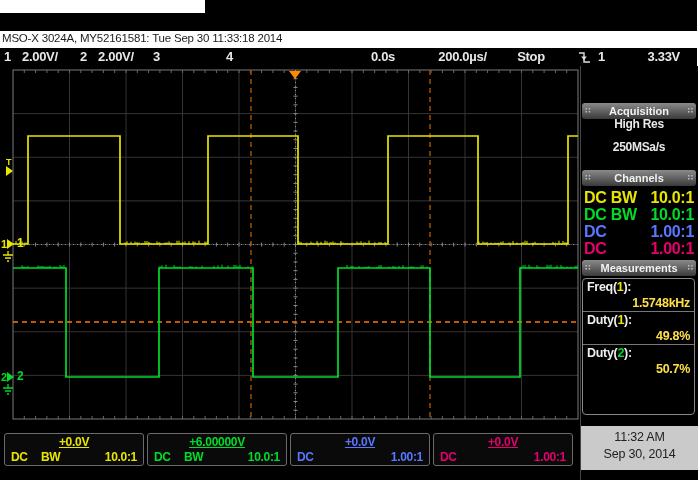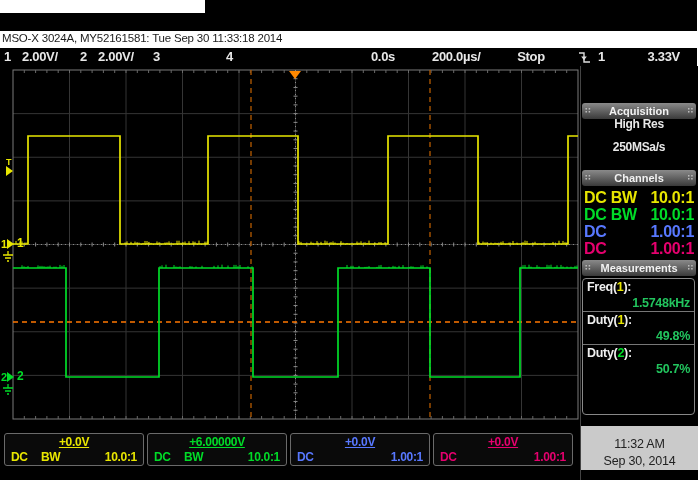--- a/index.html
+++ b/index.html
@@ -38,24 +38,24 @@
   .sb-line{position:absolute;left:2px;width:112px;text-align:center;color:#e8e8e8;font-size:12px;
            font-weight:bold;letter-spacing:-0.3px;line-height:15px;}
   .ch-row{position:absolute;left:3px;width:110px;height:16px;font-size:16px;font-weight:bold;
           letter-spacing:-0.3px;line-height:16px;}
   .ch-row .rt{float:right;}
   .meas-panel{position:absolute;left:1px;top:212px;width:113px;height:137px;border:1px solid #888;
               border-radius:4px;box-sizing:border-box;overflow:hidden;}
   .meas-group{height:33px;border-bottom:1px solid #777;padding:0 4px;box-sizing:border-box;}
   .meas-group:last-child{border-bottom:none;}
   .meas-label{color:#efefef;font-size:12.5px;font-weight:bold;line-height:16px;letter-spacing:-0.3px;}
-  .meas-value{color:#22c55e;font-size:12.5px;font-weight:bold;line-height:16px;text-align:right;letter-spacing:-0.3px;}
+  .meas-value{color:#fde047;font-size:12.5px;font-weight:bold;line-height:16px;text-align:right;letter-spacing:-0.3px;}
   .clock{position:absolute;left:0px;top:360px;width:117px;height:44px;background:#cacaca;
          color:#222;font-size:12.5px;text-align:center;letter-spacing:-0.2px;}
-  .clock div{line-height:17px;padding-top:10px;}
+  .clock div{line-height:17px;padding-top:3px;}
   
   .bbox{position:absolute;top:385px;height:33px;border:1px solid #6a6a6a;border-radius:3px;background:#0a0a0a;
         font-size:12px;font-weight:bold;letter-spacing:-0.3px;box-sizing:border-box;}
   .bbox .val{text-align:center;line-height:15px;padding-top:1px;text-decoration:underline;}
   .bbox .sub{position:relative;line-height:15px;padding:0 6px;}
   .bbox .sub .bw{position:absolute;left:36px;}
   .bbox .sub .probe{float:right;}
 </style>
 </head>
 <body>
@@ -435,21 +435,21 @@
         <line x1="577" y1="220" x2="577" y2="217.51288514770567" stroke="#00dc28" stroke-width="1"></line>
       </svg>
 
     <span class="txt c1" style="left:4px;top:1px;">1</span>
     <span class="txt" style="left:22px;top:1px;">2.00V/</span>
     <span class="txt c2" style="left:80px;top:1px;">2</span>
     <span class="txt" style="left:98px;top:1px;">2.00V/</span>
     <span class="txt c3" style="left:153px;top:1px;">3</span>
     <span class="txt c4" style="left:226px;top:1px;">4</span>
     <span class="txt" style="left:345px;top:1px;width:50px;text-align:right;">0.0s</span>
-    <span class="txt" style="left:432px;top:1px;width:85px;">200.0µs/</span>
+    <span class="txt" style="left:420px;top:1px;width:85px;text-align:center;">200.0µs/</span>
     <span class="txt" style="left:507px;top:1px;width:48px;text-align:center;">Stop</span>
     <svg class="abs" style="left:577px;top:3px;" width="15" height="13" viewBox="0 0 15 13">
       <path d="M2,2 H7 V11 H13" stroke="#dddddd" stroke-width="1.4" fill="none"></path>
       <path d="M4.2,5.5 H9.8 L7,9.2 Z" fill="#dddddd"></path>
     </svg>
     <span class="txt c1" style="left:598px;top:1px;">1</span>
     <span class="txt c2" style="left:622px;top:1px;width:58px;text-align:right;">3.33V</span>
 
     <div class="trig-marker">
       <span>T</span>

